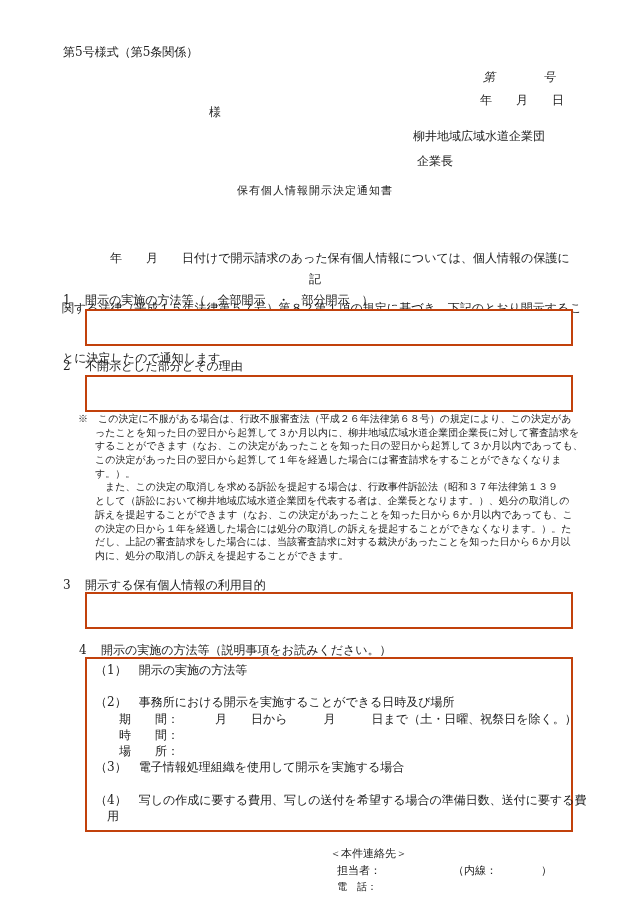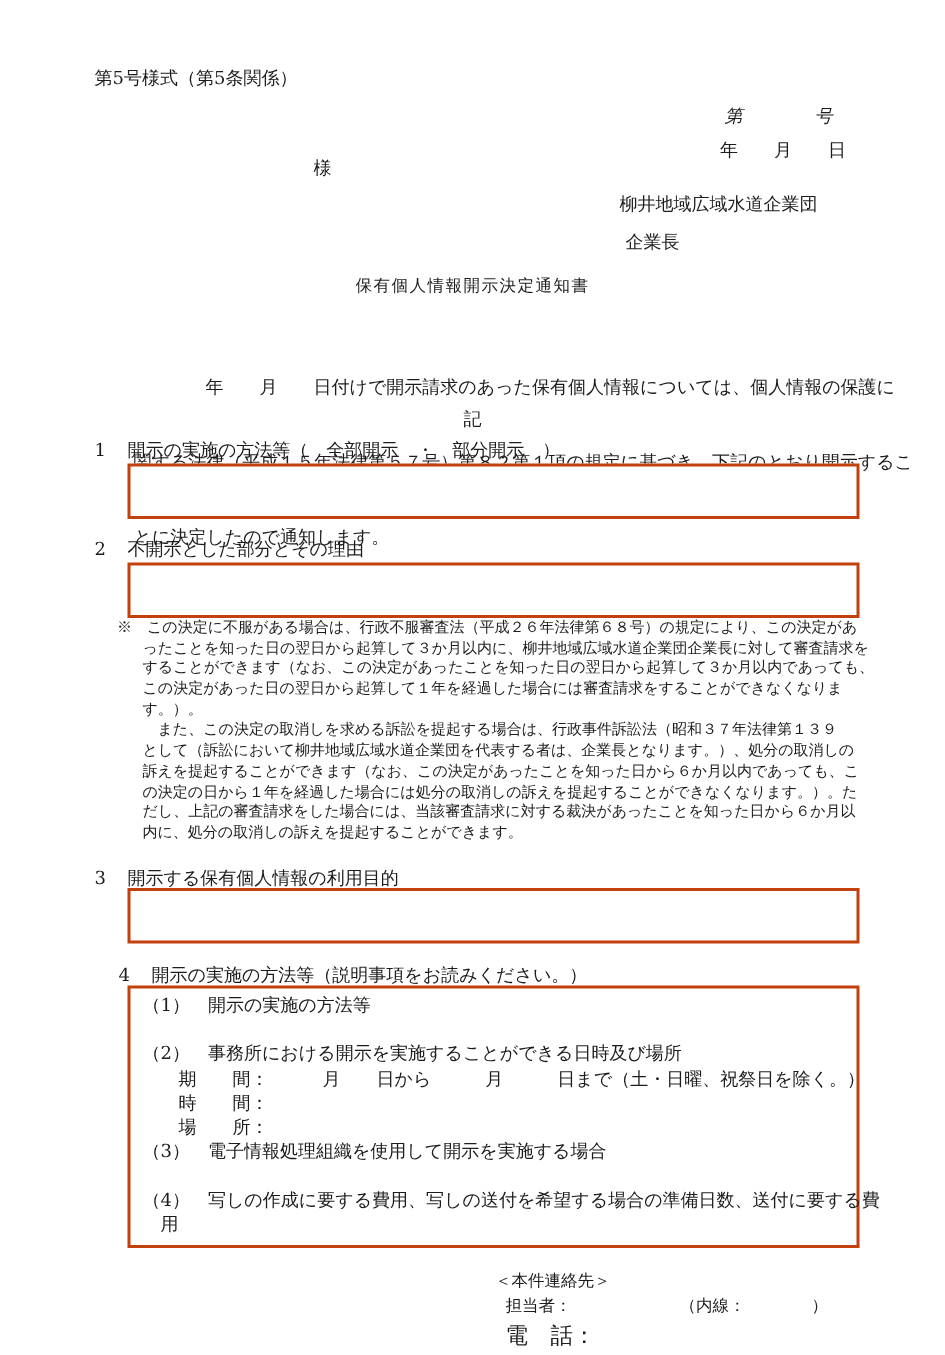--- a/index.html
+++ b/index.html
@@ -21,21 +21,21 @@
   .issuer-org    { left:413px; top:129px; }
   .issuer-title  { left:417px; top:154px; }
 
   .doc-title {
     left:0; top:184px; width:630px;
     text-align:center;
     font-size:11px; letter-spacing:1px;
     white-space:pre;
   }
 
-  .body-par { left:62px; top:218px; width:512px;margin-left:27px; }
+  .body-par { left:62px; top:218px; width:512px; }
   .body-par .line { white-space:pre; line-height:20px; height:20px; }
 
   .record-marker { left:0; top:272px; width:630px; text-align:center; }
 
   .sec { position:absolute; left:63px; white-space:pre; }
   .sec .no { display:inline-block; width:22px; }
   .sec-1 { top:292px; }
   .sec-2 { top:358px; }
   .sec-3 { top:577px; }
   .sec-4 { top:642px;margin-left:16px; }
@@ -53,21 +53,21 @@
   .note { position:absolute; left:78px; top:412px; width:498px;
           font-size:10px; }
   .note .note-line { white-space:pre; line-height:13.7px; height:13.7px; }
   .note .cont { padding-left:17px; }
 
   .impl-line { white-space:pre; line-height:16.2px; height:16.2px; padding-left:8px; }
 
   .contact-header    { left:330px; top:847px; font-size:11px; }
   .contact-person    { left:337px; top:864px; font-size:11px; }
   .contact-extension { left:453px; top:864px; font-size:11px; }
-  .contact-phone     { left:337px; top:881px; font-size:15px; }
+  .contact-phone     { left:337px; top:881px; font-size:10px; }
 </style>
 </head>
 <body>
 
 <div class="page">
 
   <div class="abs form-number">第5号様式（第5条関係）</div>
 
   <div class="abs doc-number">第　　　　号</div>
   <div class="abs date-line">年　　月　　日</div>

